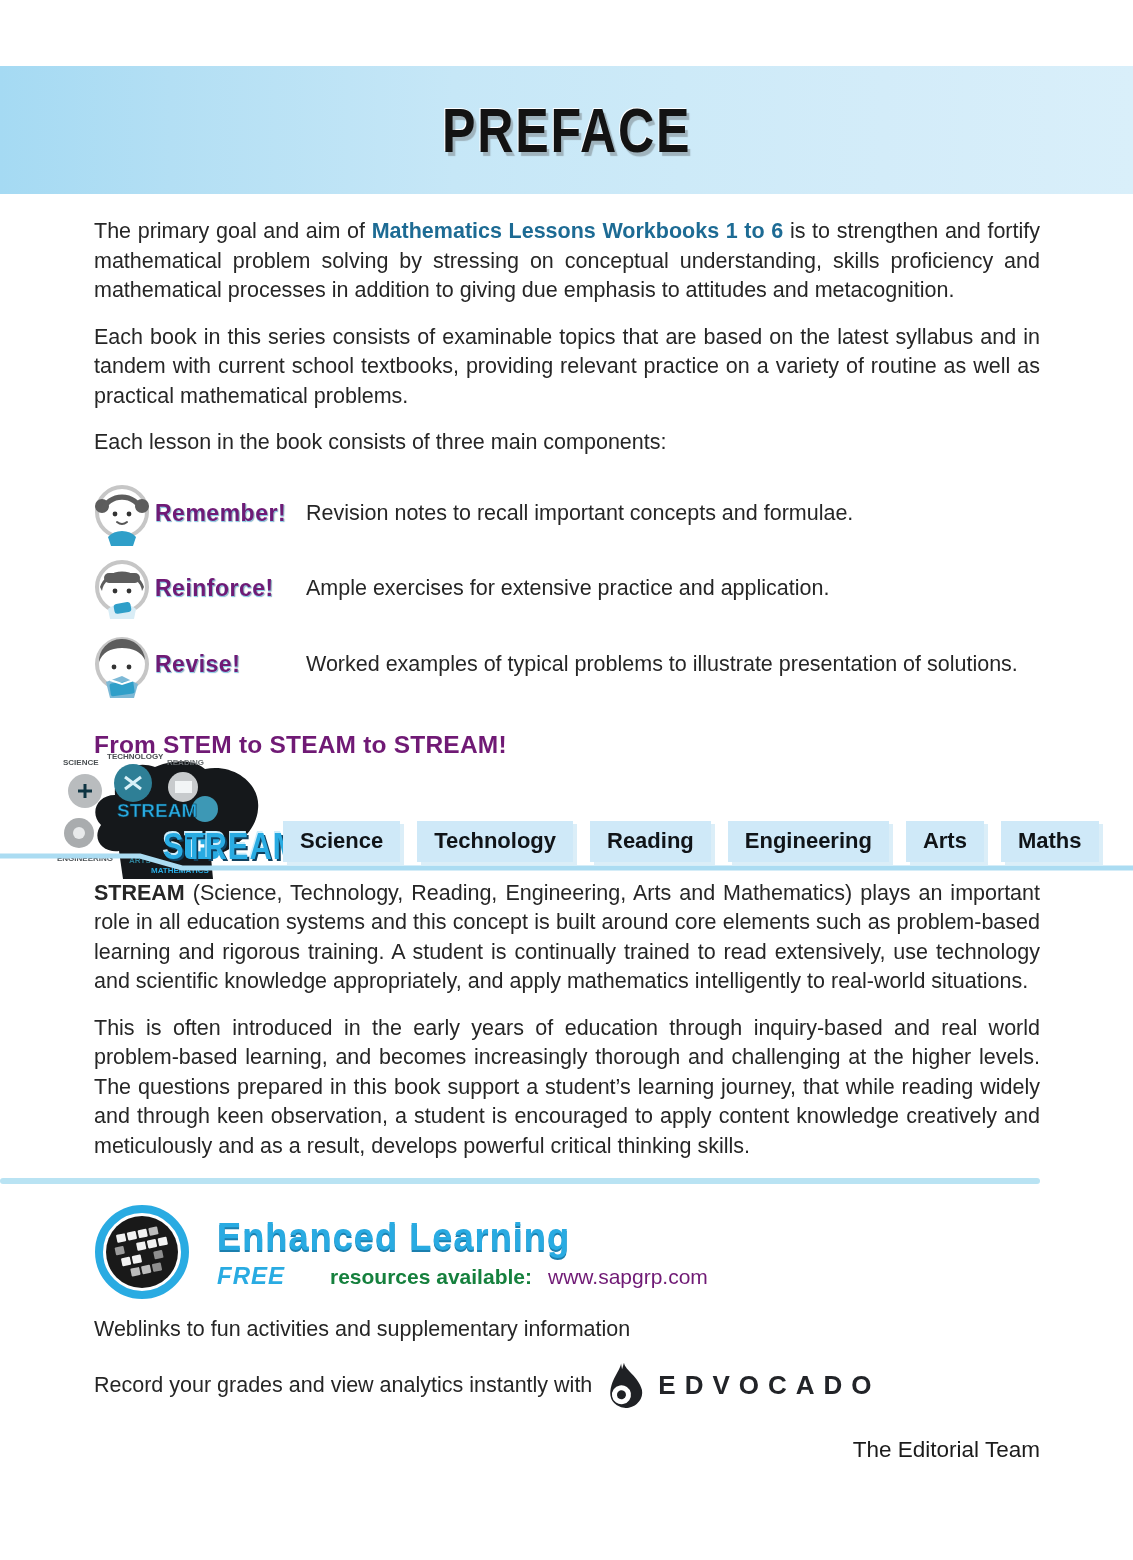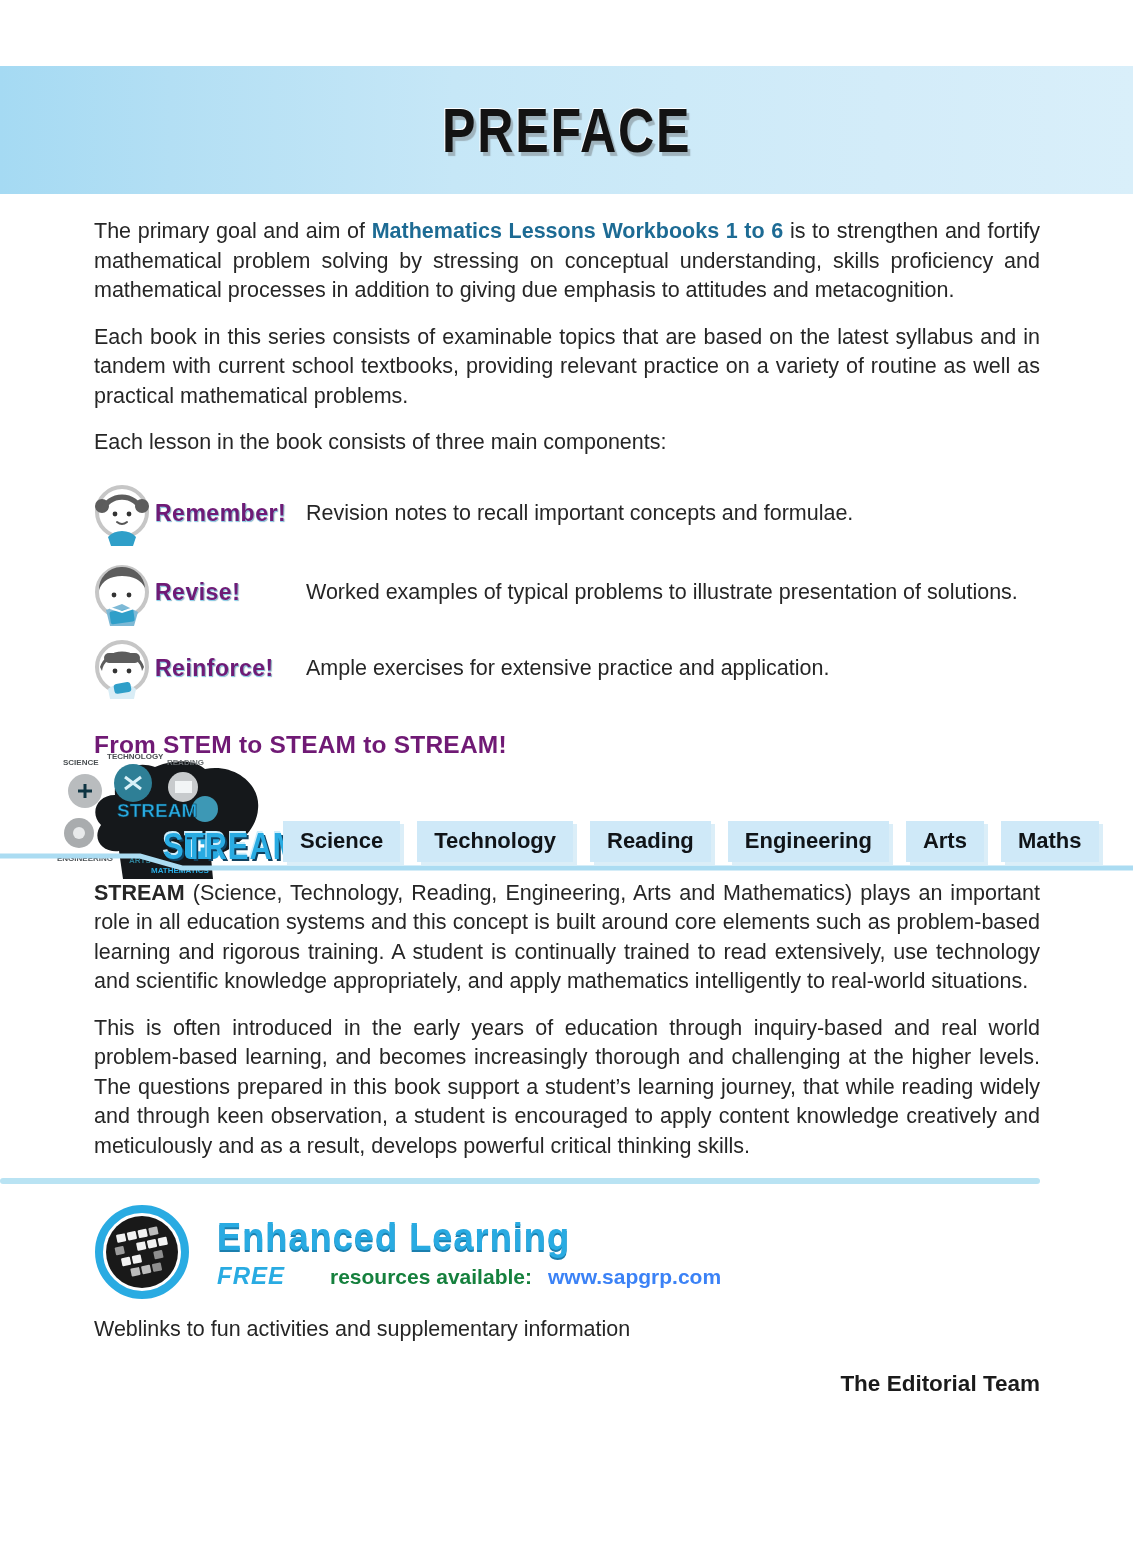--- a/index.html
+++ b/index.html
@@ -65,30 +65,30 @@
   .enhanced-row{display:flex;align-items:center;gap:26px;margin-top:4px;}
   .enhanced-text{display:flex;flex-direction:column;}
   .enhanced-title{
     color:#29ABE2;font-weight:800;font-size:37px;letter-spacing:1px;
     text-shadow:0 2px 0 #1b7fae;line-height:40px;
     transform:scale(.98,1.05);transform-origin:left top;
   }
   .free-line{margin-top:6px;font-size:21px;display:flex;align-items:baseline;gap:16px;}
   .free-word{color:#29ABE2;font-style:italic;font-weight:bold;font-size:24px;letter-spacing:1px;}
   .free-rest{color:#15803d;font-weight:bold;margin-left:29px;}
-  .free-url{color:#3b82f6;font-weight:bold;}
+  .free-url{color:#701a75;font-weight:normal;}
   .weblinks{margin-top:14px;margin-bottom:0;}
   .record-row{display:flex;align-items:center;gap:12px;margin-top:16px;}
   .record-text{font-size:21.5px;}
   .edvocado{display:flex;align-items:center;gap:10px;}
   .edvocado-name{
     font-weight:800;font-size:26px;color:#222428;letter-spacing:9px;margin-left:2px;
   }
   .editorial{
-    text-align:right;font-weight:bold;font-size:22.5px;color:#1b1b1b;margin-top:26px;
+    text-align:right;font-weight:normal;font-size:22.5px;color:#1b1b1b;margin-top:26px;
   }
   svg text{font-family:"Liberation Sans",sans-serif;}
 </style>
 </head>
 <body>
 
 <div class="band">
   <div class="preface-title">PREFACE</div>
 </div>
 
@@ -112,50 +112,50 @@
           <circle cx="21" cy="38" r="2.4" fill="#333"></circle>
           <circle cx="35" cy="38" r="2.4" fill="#333"></circle>
           <path d="M23,46 q5,4 10,0" stroke="#555" stroke-width="2" fill="none" stroke-linecap="round"></path>
           <path d="M14,61 a17,14 0 0 1 28,0 l-3,9 h-22 Z" fill="#2f9fc9"></path>
         </svg>
         <span class="comp-label">Remember!</span>
       </div>
       <div class="comp-desc">Revision notes to recall important concepts and formulae.</div>
     </div>
 
+    <div class="comp-row row-3">
+      <div class="comp-left">
+        <svg width="57" height="72" viewBox="0 0 57 72">
+          <circle cx="28" cy="34" r="25" fill="#ffffff" stroke="#c6c6c6" stroke-width="4"></circle>
+          <path d="M6,34 a23,22 0 0 1 44,0 l-2,4 q-2,-14 -20,-14 q-18,0 -20,14 Z" fill="#5d5d5d"></path>
+          <rect x="10" y="20" width="36" height="10" rx="5" fill="#5d5d5d"></rect>
+          <circle cx="21" cy="38" r="2.4" fill="#333"></circle>
+          <circle cx="35" cy="38" r="2.4" fill="#333"></circle>
+          <path d="M14,56 a17,12 0 0 1 28,0 l-2,10 h-24 Z" fill="#d9edf6"></path>
+          <rect x="20" y="50" width="17" height="10" rx="3" fill="#2f9fc9" transform="rotate(-10 28 55)"></rect>
+        </svg>
+        <span class="comp-label">Reinforce!</span>
+      </div>
+      <div class="comp-desc">Ample exercises for extensive practice and application.</div>
+    </div>
+
     <div class="comp-row row-2">
       <div class="comp-left">
         <svg width="57" height="78" viewBox="0 0 57 78">
           <circle cx="28" cy="38" r="25" fill="#ffffff" stroke="#c6c6c6" stroke-width="4"></circle>
           <path d="M5,36 a23,22 0 0 1 46,-2 q-6,-12 -23,-12 q-18,0 -23,14 Z" fill="#5d5d5d"></path>
           <circle cx="20" cy="41" r="2.4" fill="#333"></circle>
           <circle cx="35" cy="41" r="2.4" fill="#333"></circle>
           <path d="M12,56 l16,-6 l16,8 l-4,14 h-24 Z" fill="#7db9d6"></path>
           <rect x="16" y="56" width="24" height="13" rx="2" fill="#2f9fc9" transform="rotate(-8 28 62)"></rect>
           <path d="M16,54 l12,4 l12,-4" stroke="#ffffff" stroke-width="2" fill="none"></path>
         </svg>
         <span class="comp-label">Revise!</span>
       </div>
       <div class="comp-desc">Worked examples of typical problems to illustrate presentation of solutions.</div>
-    </div>
-
-    <div class="comp-row row-3">
-      <div class="comp-left">
-        <svg width="57" height="72" viewBox="0 0 57 72">
-          <circle cx="28" cy="34" r="25" fill="#ffffff" stroke="#c6c6c6" stroke-width="4"></circle>
-          <path d="M6,34 a23,22 0 0 1 44,0 l-2,4 q-2,-14 -20,-14 q-18,0 -20,14 Z" fill="#5d5d5d"></path>
-          <rect x="10" y="20" width="36" height="10" rx="5" fill="#5d5d5d"></rect>
-          <circle cx="21" cy="38" r="2.4" fill="#333"></circle>
-          <circle cx="35" cy="38" r="2.4" fill="#333"></circle>
-          <path d="M14,56 a17,12 0 0 1 28,0 l-2,10 h-24 Z" fill="#d9edf6"></path>
-          <rect x="20" y="50" width="17" height="10" rx="3" fill="#2f9fc9" transform="rotate(-10 28 55)"></rect>
-        </svg>
-        <span class="comp-label">Reinforce!</span>
-      </div>
-      <div class="comp-desc">Ample exercises for extensive practice and application.</div>
     </div>
 
   </div>
 
   <div class="stream-heading">From STEM to STEAM to STREAM!</div>
 
   <div class="banner">
 
     <svg class="head-graphic" width="218" height="128" viewBox="0 0 218 128">
       <path d="M100,16 C78,8 58,22 60,44 C42,44 34,62 46,74 C36,88 48,102 64,100 L68,128 L158,128 L156,106 C182,98 202,78 203,58 C206,32 178,12 150,18 C136,6 114,10 100,16 Z" fill="#15181b"></path>
@@ -227,16 +227,29 @@
       <div class="free-line">
         <span class="free-word">FREE</span>
         <span class="free-rest">resources available:</span>
         <span class="free-url">www.sapgrp.com</span>
       </div>
     </div>
   </div>
 
   <p class="para weblinks">Weblinks to fun activities and supplementary information</p>
 
+  <div class="record-row">
+    <span class="record-text">Record your grades and view analytics instantly with</span>
+    <span class="edvocado">
+      <svg width="42" height="50" viewBox="0 0 42 50">
+        <g transform="rotate(-10 21 25)">
+          <path d="M21,2 C20,8 6,18 5,32 a16,15 0 0 0 32,0 C36,18 24,10 24,2 L21,8 Z" fill="#1f2125"></path>
+          <circle cx="16" cy="33" r="9.5" fill="#ffffff"></circle>
+          <circle cx="16" cy="33" r="4.5" fill="#1f2125"></circle>
+        </g>
+      </svg>
+      <span class="edvocado-name">EDVOCADO</span>
+    </span>
+  </div>
 
   <div class="editorial">The Editorial Team</div>
 
 </div>
 
 </body></html>

